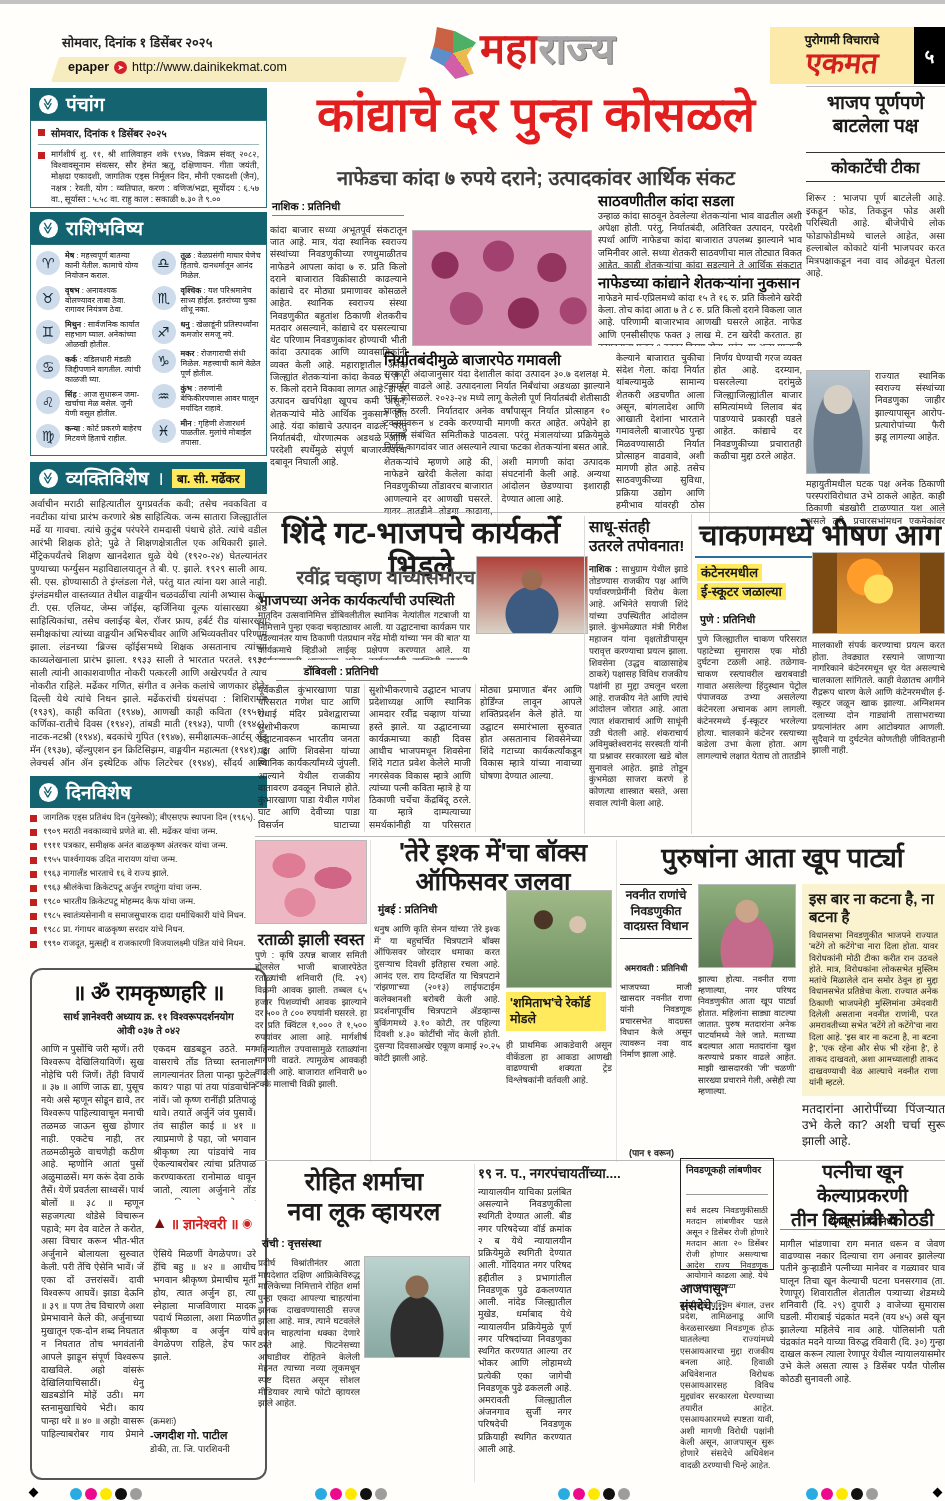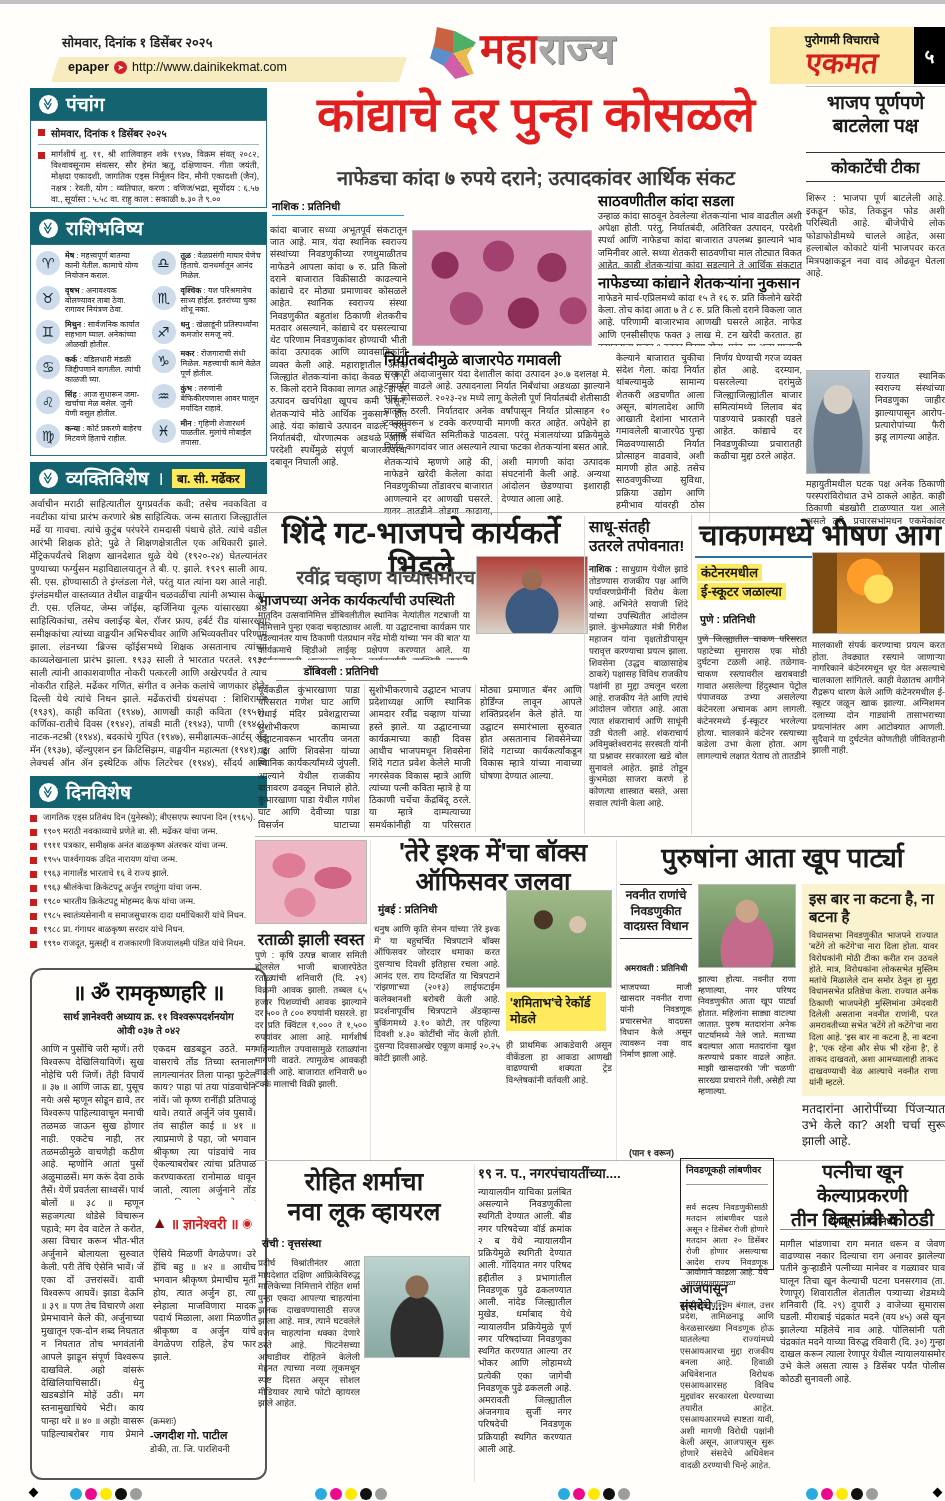--- a/index.html
+++ b/index.html
@@ -261,21 +261,21 @@
   <div class="abs" style="left:589px;top:518px;width:99px;font-size:15.5px;font-weight:900;text-align:left;line-height:1.2;">साधू-संतही उतरले तपोवनात!</div>
   <div class="abs j" style="left:589px;top:564px;width:99px;height:270px;font-size:8.8px;"><b>नाशिक :</b> <span>साधुग्राम येथील झाडे तोडण्यास राजकीय पक्ष आणि पर्यावरणप्रेमींनी विरोध केला आहे. अभिनेते सयाजी शिंदे यांच्या उपस्थितीत आंदोलन झाले. कुंभमेळ्यात मंत्री गिरीश महाजन यांना वृक्षतोडीपासून परावृत्त करण्याचा प्रयत्न झाला. शिवसेना (उद्धव बाळासाहेब ठाकरे) पक्षासह विविध राजकीय पक्षांनी हा मुद्दा उचलून धरला आहे. राजकीय नेते आणि त्यांचे आंदोलन जोरात आहे. आता त्यात शंकराचार्य आणि साधूंनी उडी घेतली आहे. शंकराचार्य अविमुक्तेश्वरानंद सरस्वती यांनी या प्रश्नावर सरकारला खडे बोल सुनावले आहेत. झाडे तोडून कुंभमेळा साजरा करणे हे कोणत्या शास्त्रात बसते, असा सवाल त्यांनी केला आहे.</span></div>
 
   <div class="abs vline" style="left:691px;top:514px;height:320px;"></div>
   <div class="abs" style="left:695px;top:514px;width:250px;font-size:29px;font-weight:900;text-align:center;">चाकणमध्ये भीषण आग</div>
   <div class="abs hline" style="left:695px;top:556px;width:250px;background:#2b6f9c;height:2px;"></div>
   <div class="abs" style="left:697px;top:564px;width:112px;font-size:13px;line-height:1.45;">
     <span class="ychip" style="padding:1px 4px;">कंटेनरमधील</span><br>
     <span class="ychip" style="padding:1px 4px;">ई-स्कूटर जळाल्या</span>
   </div>
-  <div class="abs by" style="left:700px;top:612px;width:100px;border-bottom:1px solid #888;padding-bottom:12px;">पुणे : प्रतिनिधी</div>
+  <div class="abs by" style="left:700px;top:612px;width:100px;border-bottom:1px solid #888;padding-bottom:4px;">पुणे : प्रतिनिधी</div>
   <div class="abs j" style="left:697px;top:634px;width:110px;height:198px;font-size:8.8px;">पुणे जिल्ह्यातील चाकण परिसरात पहाटेच्या सुमारास एक मोठी दुर्घटना टळली आहे. तळेगाव-चाकण रस्त्यावरील खराबवाडी गावात असलेल्या हिंदुस्थान पेट्रोल पंपाजवळ उभ्या असलेल्या कंटेनरला अचानक आग लागली. कंटेनरमध्ये ई-स्कूटर भरलेल्या होत्या. चालकाने कंटेनर रस्त्याच्या कडेला उभा केला होता. आग लागल्याचे लक्षात येताच तो तातडीने</div>
   <div class="abs ph" style="left:812px;top:552px;width:133px;height:82px;background:
       radial-gradient(circle at 50% 45%,#ffdf5e 0 14px,rgba(0,0,0,0) 15px),
       radial-gradient(circle at 40% 30%,#ff9c2a 0 18px,rgba(0,0,0,0) 19px),
       linear-gradient(90deg,#7a4a12 0 18%,rgba(0,0,0,0) 18% 82%,#7a4a12 82%),
       linear-gradient(#b86a1e,#e8a33c);"></div>
   <div class="abs j" style="left:812px;top:640px;width:133px;height:192px;font-size:8.8px;">मालकाशी संपर्क करण्याचा प्रयत्न करत होता. तेवढ्यात रस्त्याने जाणाऱ्या नागरिकाने कंटेनरमधून धूर येत असल्याचे चालकाला सांगितले. काही वेळातच आगीने रौद्ररूप धारण केले आणि कंटेनरमधील ई-स्कूटर जळून खाक झाल्या. अग्निशमन दलाच्या दोन गाड्यांनी तासाभराच्या प्रयत्नांनंतर आग आटोक्यात आणली. सुदैवाने या दुर्घटनेत कोणतीही जीवितहानी झाली नाही.</div>
 
   <div class="abs hline" style="left:255px;top:836px;width:690px;"></div>
 
@@ -329,21 +329,21 @@
       radial-gradient(circle at 50% 30%,#8a6a50 0 11px,rgba(0,0,0,0) 12px),
       radial-gradient(ellipse at 50% 78%,#2e2e2e 0 26px,rgba(0,0,0,0) 27px),
       linear-gradient(#bcd3cf,#88a8a2);"></div>
 
   <div class="abs vline" style="left:474px;top:1164px;height:318px;background:#e3e3e3;"></div>
   <div class="abs" style="left:588px;top:1146px;width:86px;font-size:9px;font-weight:bold;text-align:right;">(पान १ वरून)</div>
   <div class="abs" style="left:478px;top:1164px;width:180px;font-size:13.5px;font-weight:900;">१९ न. प., नगरपंचायतींच्या....</div>
   <div class="abs j cols2" style="left:478px;top:1186px;width:196px;height:294px;">न्यायालयीन याचिका प्रलंबित असल्याने निवडणुकीला स्थगिती देण्यात आली. बीड नगर परिषदेच्या वॉर्ड क्रमांक २ ब येथे न्यायालयीन प्रक्रियेमुळे स्थगिती देण्यात आली. गोंदियात नगर परिषद हद्दीतील ३ प्रभागांतील निवडणूक पुढे ढकलण्यात आली. नांदेड जिल्ह्यातील मुखेड, धर्माबाद येथे न्यायालयीन प्रक्रियेमुळे पूर्ण नगर परिषदांच्या निवडणुका स्थगित करण्यात आल्या तर भोकर आणि लोहामध्ये प्रत्येकी एका जागेची निवडणूक पुढे ढकलली आहे. अमरावती जिल्ह्यातील अंजनगाव सुर्जी नगर परिषदेची निवडणूक प्रक्रियाही स्थगित करण्यात आली आहे.</div>
 
   <div class="abs" style="left:680px;top:1158px;width:94px;height:112px;border:1.2px solid #222;box-sizing:border-box;padding:4px 5px;">
-    <div style="font-size:9.5px;font-weight:900;border-bottom:1px solid #999;padding-bottom:8px;margin-bottom:18px;">निवडणूकही लांबणीवर</div>
+    <div style="font-size:9.5px;font-weight:900;border-bottom:1px solid #999;padding-bottom:18px;margin-bottom:11px;">निवडणूकही लांबणीवर</div>
     <div class="j" style="font-size:8.2px;height:82px;">सर्व सदस्य निवडणुकीसाठी मतदान लांबणीवर पडले असून २ डिसेंबर रोजी होणारे मतदान आता २० डिसेंबर रोजी होणार असल्याचा आदेश राज्य निवडणूक आयोगाने काढला आहे. येथे नगराध्यक्षपदाच्या उमेदवाराच्या विरोधात अपील केले होते. त्याचा निकाल शनिवारी लागला. त्यानंतर ही निवडणूक पुढे ढकलली.</div>
   </div>
   <div class="abs" style="left:680px;top:1280px;width:94px;font-size:12.5px;font-weight:900;">आजपासून संसदेचे....</div>
   <div class="abs j" style="left:680px;top:1300px;width:94px;height:180px;font-size:8.6px;">दुसरीकडे पश्चिम बंगाल, उत्तर प्रदेश, तामिळनाडू आणि केरळसारख्या निवडणूक होऊ घातलेल्या राज्यांमध्ये एसआयआरचा मुद्दा राजकीय बनला आहे. हिवाळी अधिवेशनात विरोधक एसआयआरसह विविध मुद्द्यांवर सरकारला घेरण्याच्या तयारीत आहेत. एसआयआरमध्ये स्पष्टता यावी, अशी मागणी विरोधी पक्षांनी केली असून, आजपासून सुरू होणारे संसदेचे अधिवेशन वादळी ठरण्याची चिन्हे आहेत.</div>
 
   <div class="abs" style="left:780px;top:1160px;width:165px;font-size:19px;font-weight:900;text-align:center;line-height:1.25;">
     <div>पत्नीचा खून केल्याप्रकरणी</div>
       <div>तीन दिवसांची कोठडी</div>
   </div>
   <div class="abs by" style="left:780px;top:1214px;width:165px;text-align:center;border-bottom:1px solid #888;padding-bottom:1px;">रेणापूर : प्रतिनिधी</div>

